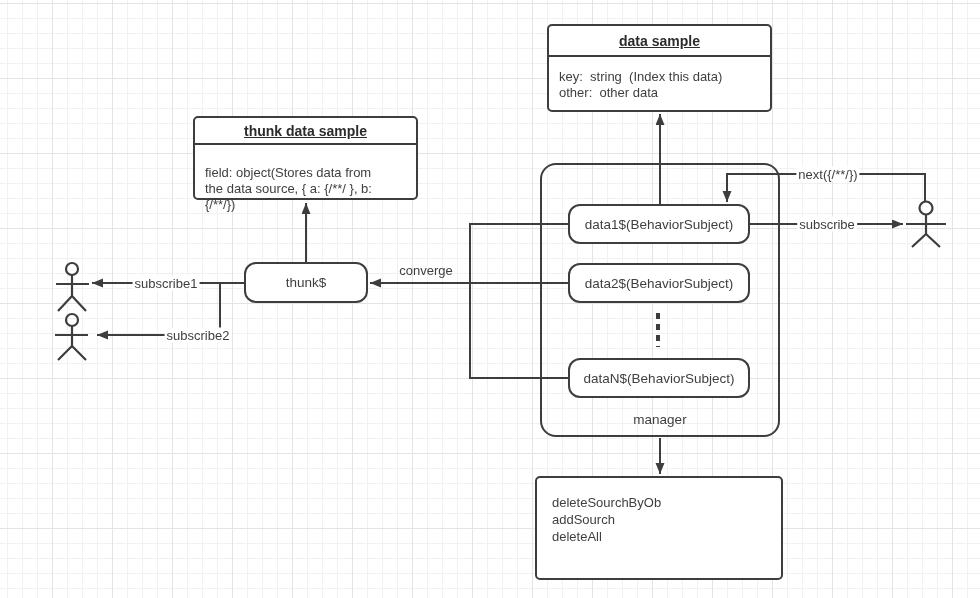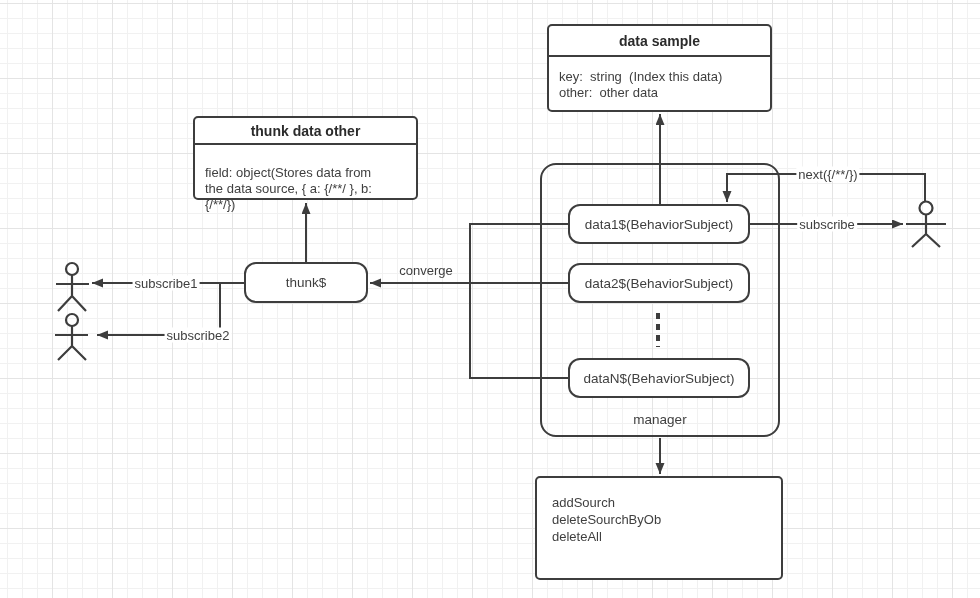--- a/index.html
+++ b/index.html
@@ -22,21 +22,21 @@
     box-sizing:border-box;
     background:#ffffff;
     border:2px solid #3d3d3d;
     border-radius:5px;
     color:#3f3f3f;
     z-index:2;
   }
   .node-title{
     display:flex;align-items:center;justify-content:center;
     border-bottom:2px solid #3d3d3d;
-    font-weight:bold;font-size:14px;color:#2b2b2b;
+    font-weight:bold;font-size:14px;color:#2b2b2b;text-decoration:underline;
   }
   .node-body{padding:0 10px;font-size:13px;line-height:16px;color:#3f3f3f;}
   .node-body div{white-space:pre;}
   .pill{
     display:flex;align-items:center;justify-content:center;
     border-radius:12px;font-size:13.5px;
   }
   .container-label{
     position:absolute;left:0;right:0;bottom:8px;
     text-align:center;font-size:13.5px;color:#3f3f3f;
@@ -57,21 +57,21 @@
 
   <div class="node" style="left:547px;top:24px;width:225px;height:88px;">
     <div class="node-title" style="height:29px;">data sample</div>
     <div class="node-body" style="padding-top:12px;">
       <div>key:  string  (Index this data)</div>
       <div>other:  other data</div>
     </div>
   </div>
 
   <div class="node" style="left:193px;top:116px;width:225px;height:84px;">
-    <div class="node-title" style="height:25px;">thunk data other</div>
+    <div class="node-title" style="height:25px;">thunk data sample</div>
     <div class="node-body" style="padding-top:20px;">
       <div>field: object(Stores data from</div>
       <div>the data source, { a: {/**/ }, b:</div>
       <div>{/**/})</div>
     </div>
   </div>
 
   <div class="node pill" style="left:244px;top:262px;width:124px;height:41px;">
     <span>thunk$</span>
   </div>
@@ -85,22 +85,22 @@
   </div>
   <div class="node pill" style="left:568px;top:263px;width:182px;height:40px;">
     <span>data2$(BehaviorSubject)</span>
   </div>
   <div class="node pill" style="left:568px;top:358px;width:182px;height:40px;">
     <span>dataN$(BehaviorSubject)</span>
   </div>
 
   <div class="node" style="left:535px;top:476px;width:248px;height:104px;">
     <div class="node-body" style="padding:16px 0 0 15px;line-height:17px;">
+      <div>deleteSourchByOb</div>
       <div>addSourch</div>
-      <div>deleteSourchByOb</div>
       <div>deleteAll</div>
     </div>
   </div>
 
   <span class="edge-label" style="left:426px;top:270px;">converge</span>
   <span class="edge-label masked" style="left:166px;top:283px;">subscribe1</span>
   <span class="edge-label masked" style="left:198px;top:335px;">subscribe2</span>
   <span class="edge-label masked" style="left:828px;top:174px;">next({/**/})</span>
   <span class="edge-label masked" style="left:827px;top:224px;">subscribe</span>
 

